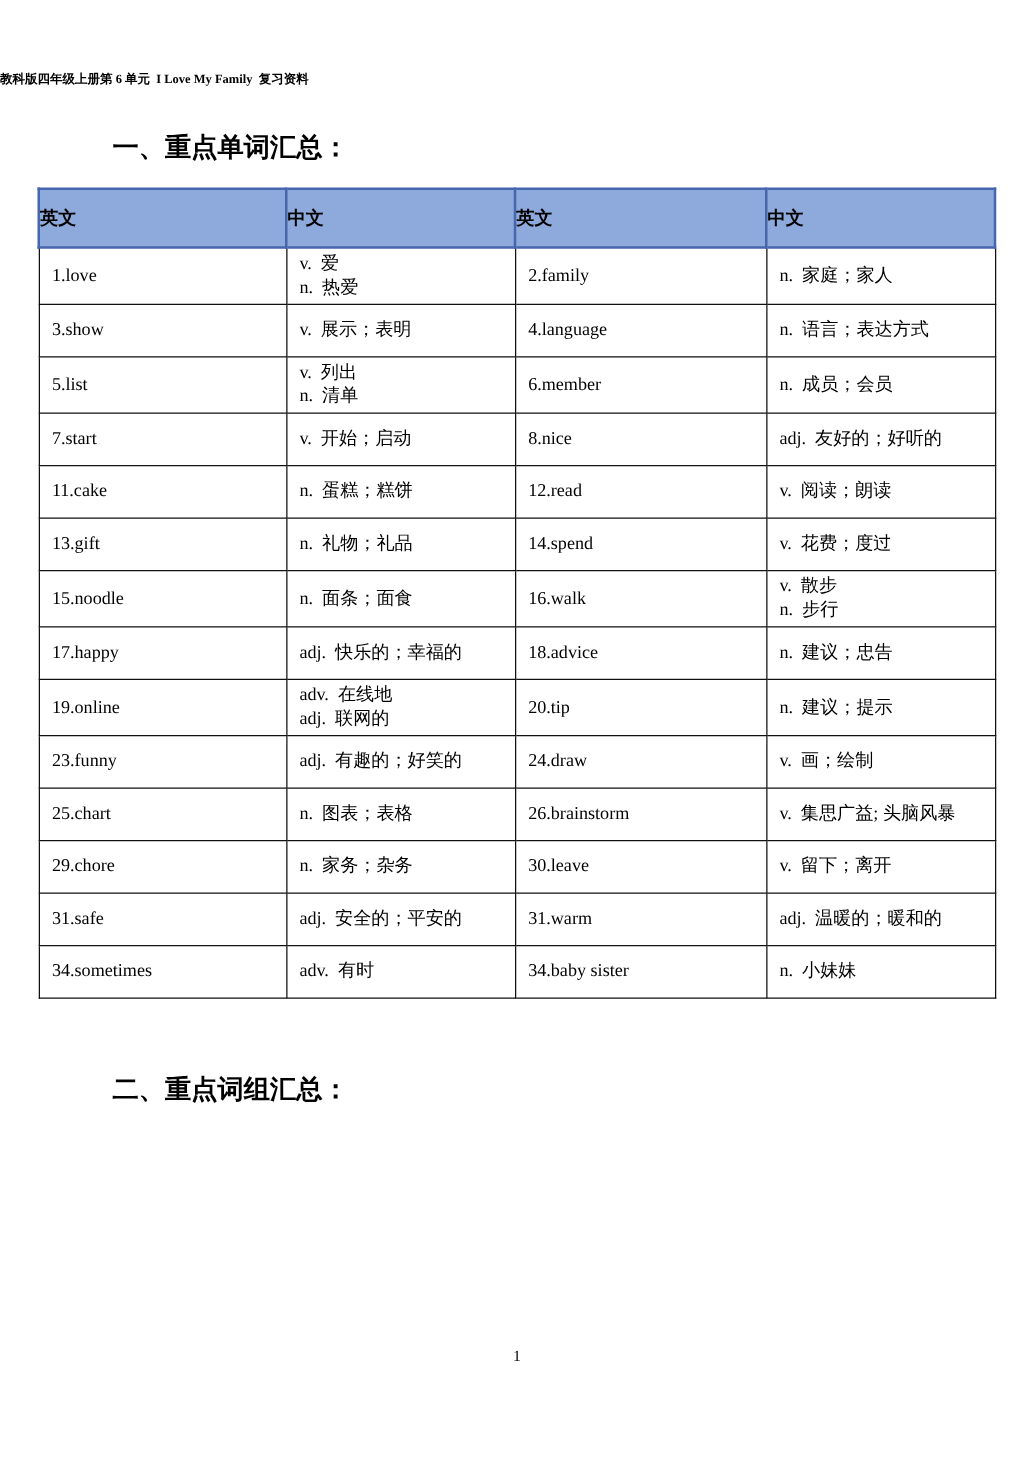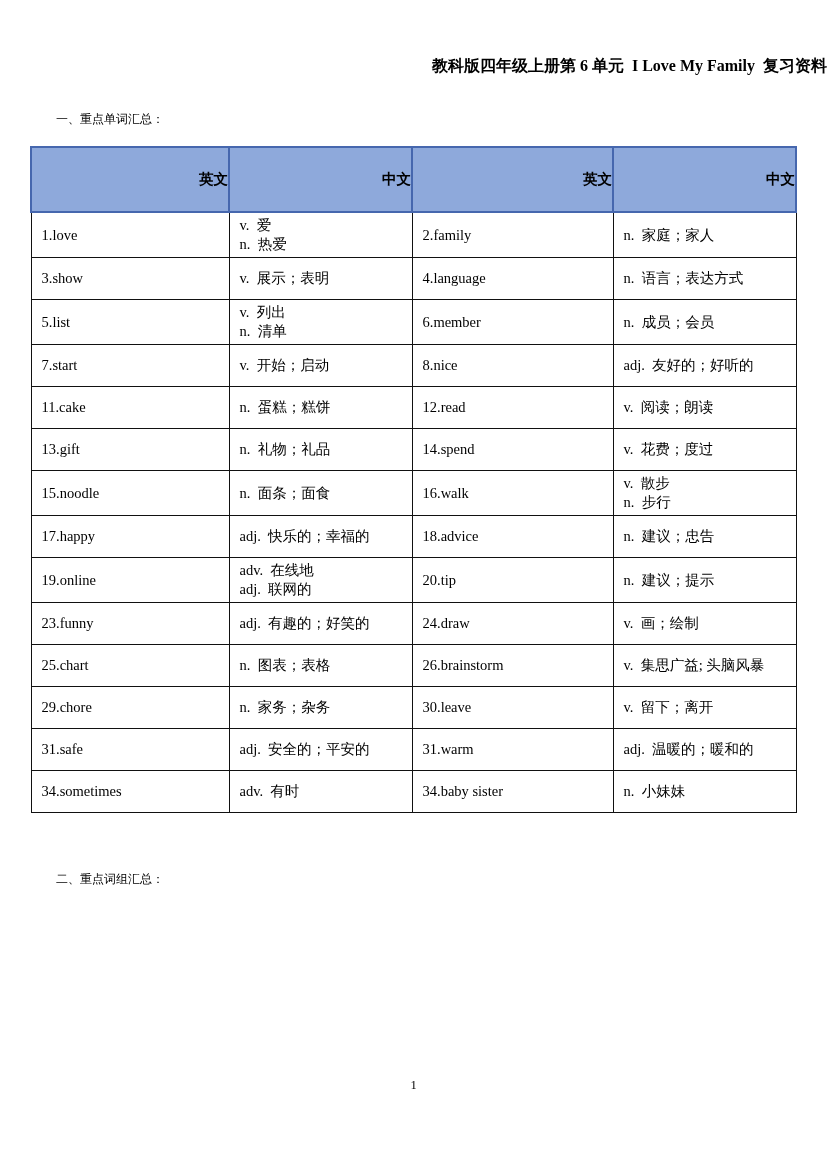--- a/index.html
+++ b/index.html
@@ -5,46 +5,46 @@
   * { margin: 0; padding: 0; box-sizing: border-box; }
   html, body { background: #ffffff; }
   body {
     width: 827px; height: 1169px;
     position: relative;
     font-family: "Liberation Serif", "DejaVu Serif", serif;
     color: #000000;
   }
   .doc-title {
     padding-top: 56px;
-    text-align: right;
-    font-size: 16px;
+    text-align: left;
+    font-size: 10px;
     font-weight: bold;
     white-space: pre-wrap;
   }
   .section-heading {
-    margin-left: 56px;
-    font-size: 12px;
-    font-weight: normal;
+    margin-left: 90px;
+    font-size: 21px;
+    font-weight: bold;
     white-space: pre-wrap;
   }
   .heading-1 { margin-top: 34px; }
   .heading-2 { margin-top: 58px; }
   table.vocab {
     margin: 18px 0 0 30px;
     width: 765px;
     border-collapse: collapse;
     table-layout: fixed;
   }
   table.vocab th {
     background: var(--header-bg, #8EA9DB);
     border: 2px solid var(--header-border, #4667AE);
-    height: 65px;
+    height: 47px;
     font-size: 14.5px;
     font-weight: bold;
-    text-align: right;
+    text-align: left;
     vertical-align: middle;
   }
   table.vocab td {
     border: 1px solid #111111;
     height: 42px;
     vertical-align: middle;
     font-size: 14.5px;
     padding: 3px 6px 3px 10px;
   }
   .cell-line {

